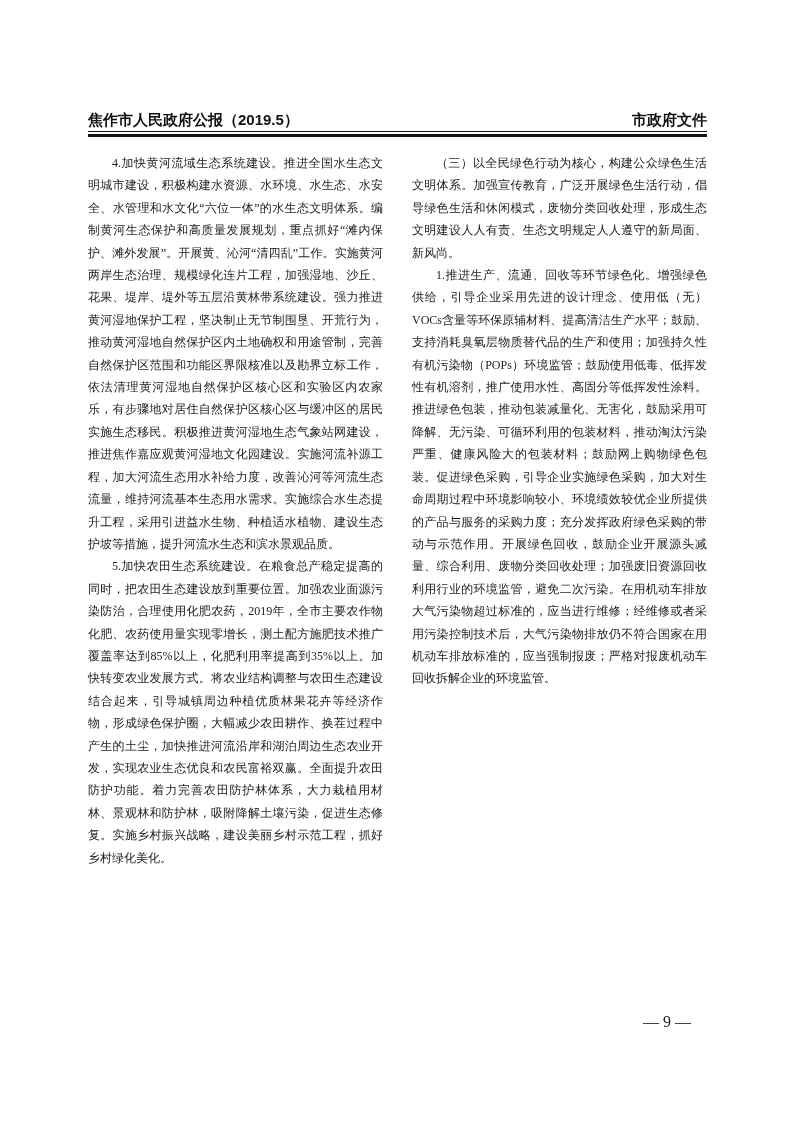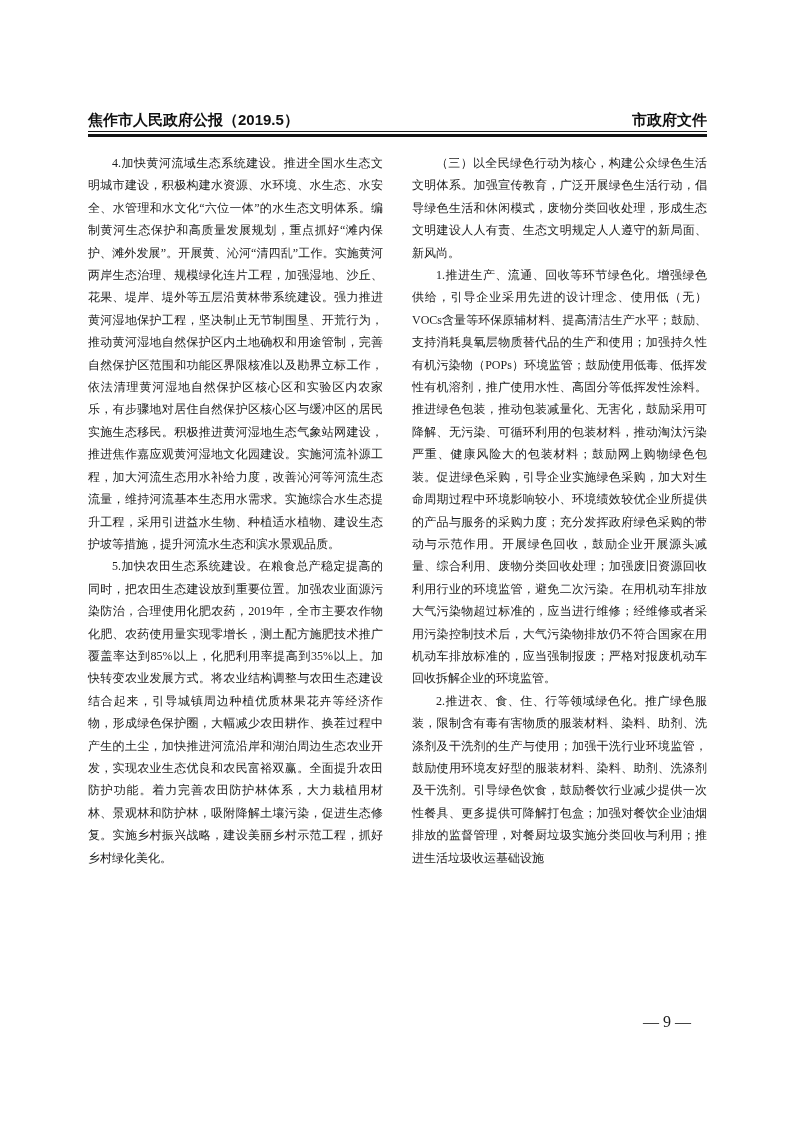--- a/index.html
+++ b/index.html
@@ -77,20 +77,19 @@
     <div class="double-rule"></div>
 
     <div class="columns">
       <div class="col">
         <p>4.加快黄河流域生态系统建设。推进全国水生态文明城市建设，积极构建水资源、水环境、水生态、水安全、水管理和水文化“六位一体”的水生态文明体系。编制黄河生态保护和高质量发展规划，重点抓好“滩内保护、滩外发展”。开展黄、沁河“清四乱”工作。实施黄河两岸生态治理、规模绿化连片工程，加强湿地、沙丘、花果、堤岸、堤外等五层沿黄林带系统建设。强力推进黄河湿地保护工程，坚决制止无节制围垦、开荒行为，推动黄河湿地自然保护区内土地确权和用途管制，完善自然保护区范围和功能区界限核准以及勘界立标工作，依法清理黄河湿地自然保护区核心区和实验区内农家乐，有步骤地对居住自然保护区核心区与缓冲区的居民实施生态移民。积极推进黄河湿地生态气象站网建设，推进焦作嘉应观黄河湿地文化园建设。实施河流补源工程，加大河流生态用水补给力度，改善沁河等河流生态流量，维持河流基本生态用水需求。实施综合水生态提升工程，采用引进益水生物、种植适水植物、建设生态护坡等措施，提升河流水生态和滨水景观品质。</p>
         <p>5.加快农田生态系统建设。在粮食总产稳定提高的同时，把农田生态建设放到重要位置。加强农业面源污染防治，合理使用化肥农药，2019年，全市主要农作物化肥、农药使用量实现零增长，测土配方施肥技术推广覆盖率达到85%以上，化肥利用率提高到35%以上。加快转变农业发展方式。将农业结构调整与农田生态建设结合起来，引导城镇周边种植优质林果花卉等经济作物，形成绿色保护圈，大幅减少农田耕作、换茬过程中产生的土尘，加快推进河流沿岸和湖泊周边生态农业开发，实现农业生态优良和农民富裕双赢。全面提升农田防护功能。着力完善农田防护林体系，大力栽植用材林、景观林和防护林，吸附降解土壤污染，促进生态修复。实施乡村振兴战略，建设美丽乡村示范工程，抓好乡村绿化美化。</p>
       </div>
       <div class="col">
         <p>（三）以全民绿色行动为核心，构建公众绿色生活文明体系。加强宣传教育，广泛开展绿色生活行动，倡导绿色生活和休闲模式，废物分类回收处理，形成生态文明建设人人有责、生态文明规定人人遵守的新局面、新风尚。</p>
         <p>1.推进生产、流通、回收等环节绿色化。增强绿色供给，引导企业采用先进的设计理念、使用低（无）VOCs含量等环保原辅材料、提高清洁生产水平；鼓励、支持消耗臭氧层物质替代品的生产和使用；加强持久性有机污染物（POPs）环境监管；鼓励使用低毒、低挥发性有机溶剂，推广使用水性、高固分等低挥发性涂料。推进绿色包装，推动包装减量化、无害化，鼓励采用可降解、无污染、可循环利用的包装材料，推动淘汰污染严重、健康风险大的包装材料；鼓励网上购物绿色包装。促进绿色采购，引导企业实施绿色采购，加大对生命周期过程中环境影响较小、环境绩效较优企业所提供的产品与服务的采购力度；充分发挥政府绿色采购的带动与示范作用。开展绿色回收，鼓励企业开展源头减量、综合利用、废物分类回收处理；加强废旧资源回收利用行业的环境监管，避免二次污染。在用机动车排放大气污染物超过标准的，应当进行维修；经维修或者采用污染控制技术后，大气污染物排放仍不符合国家在用机动车排放标准的，应当强制报废；严格对报废机动车回收拆解企业的环境监管。</p>
-        <p>2.推进衣、食、住、行等领域绿色化。推广绿色服装，限制含有毒有害物质的服装材料、染料、助剂、洗涤剂及干洗剂的生产与使用；加强干洗行业环境监管，鼓励使用环境友好型的服装材料、染料、助剂、洗涤剂及干洗剂。引导绿色饮食，鼓励餐饮行业减少提供一次性餐具、更多提供可降解打包盒；加强对餐饮企业油烟排放的监督管理，对餐厨垃圾实施分类回收与利用；推进生活垃圾收运基础设施</p>
       </div>
     </div>
 
   </div>
 
   <div class="page-number">— 9 —</div>
 </div>
 
 </body></html>

